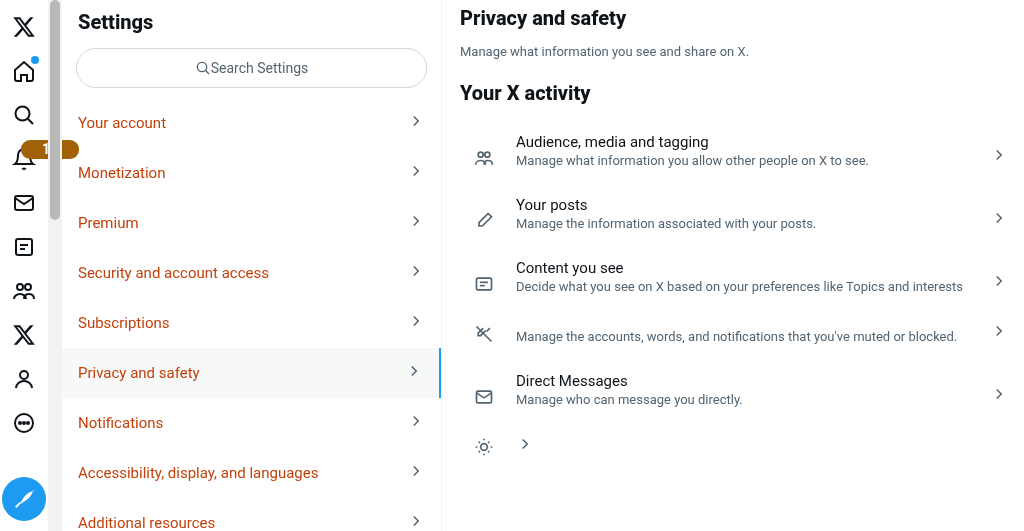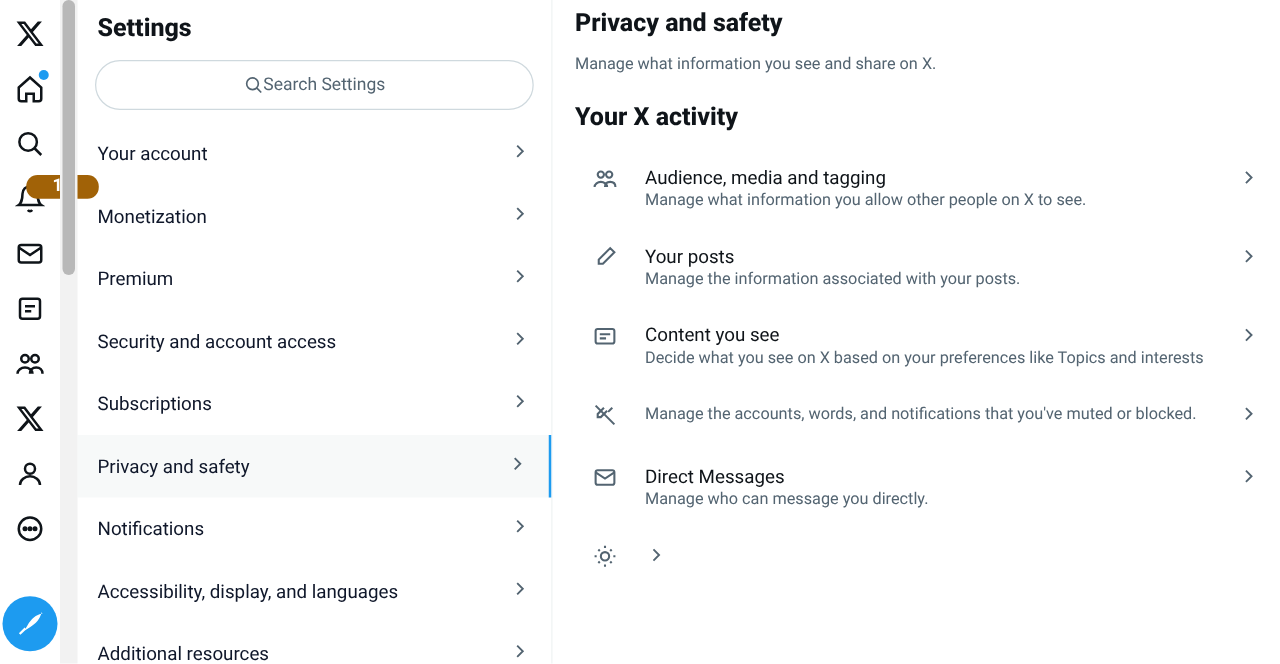--- a/index.html
+++ b/index.html
@@ -69,37 +69,37 @@
   .search-box {
     border:1px solid #cfd9de; border-radius: 9999px;
     height: 40px; display:flex; align-items:center; justify-content:center;
     gap:0; color:#536471; font-size:14px;
   }
   .search-box svg { width:16px; height:16px; }
   .settings-list { display:flex; flex-direction:column; }
   .settings-item {
     display:flex; align-items:center; justify-content:space-between;
     padding: 14px 16px;
-    font-size: 15px; color:#0f172a; cursor:pointer;
+    font-size: 15px; color:#c2410c; cursor:pointer;
   }
   .settings-item.active {
     background:#f7f9f9;
     border-right: 2px solid #1d9bf0;
   }
   .settings-item svg { width:18px; height:18px; color:#536471; }
   
   .detail-col {
     flex: 1; padding: 6px 8px 0 18px; overflow:hidden;
   }
   .detail-title { font-size:20px; font-weight:800; margin-bottom:14px; }
   .detail-sub { font-size:13px; color:#536471; margin-bottom:22px; }
   .section-title { font-size:20px; font-weight:800; margin-bottom:14px; }
   .activity-list { display:flex; flex-direction:column; }
   .activity-item {
-    display:flex; align-items:flex-start; gap:18px;
+    display:flex; align-items:flex-end; gap:18px;
     padding: 14px 8px 14px 10px; cursor:pointer;
   }
   .activity-icon {
     width:28px; display:flex; align-items:center; justify-content:center;
     color:#536471;
   }
   .activity-icon svg { width:20px; height:20px; }
   .activity-text { flex:1; }
   .activity-text .t { font-size:15px; color:#0f1419; }
   .activity-text .d { font-size:13px; color:#536471; margin-top:2px; }

